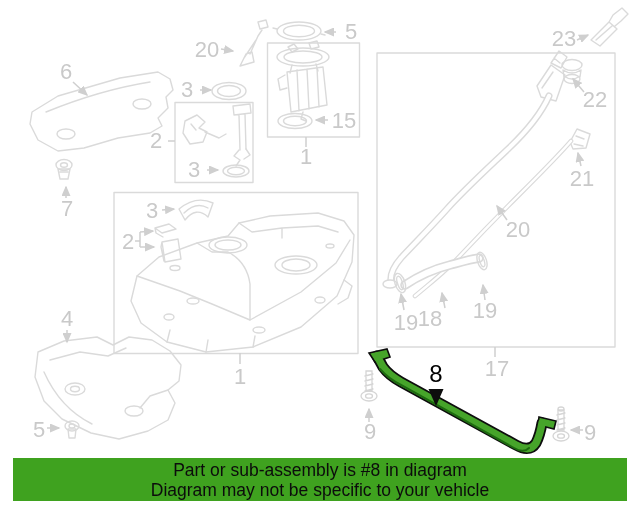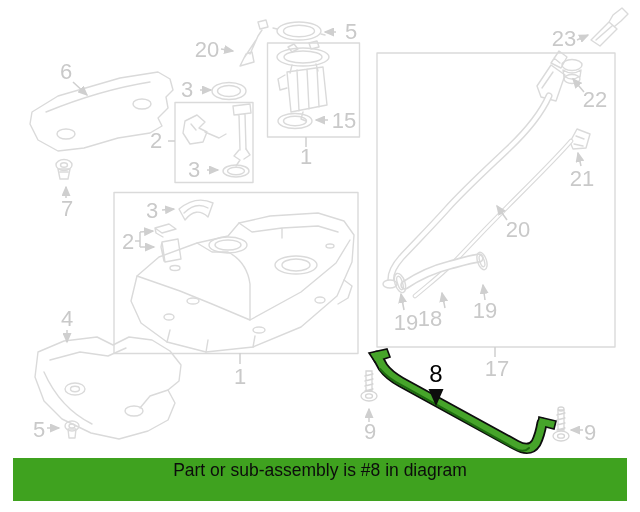--- a/index.html
+++ b/index.html
@@ -232,15 +232,16 @@
 <span class="pl" style="left:406px;top:323px">19</span>
 <span class="pl" style="left:430px;top:319px">18</span>
 <span class="pl" style="left:485px;top:311px">19</span>
 <span class="pl" style="left:497px;top:369px">17</span>
 <span class="pl" style="left:370px;top:432px">9</span>
 <span class="pl" style="left:590px;top:433px">9</span>
 <span class="pl pl-hl" style="left:436px;top:374px">8</span>
 
 <div class="banner">
   <div>Part or sub-assembly is #8 in diagram</div>
+  <div>Diagram may not be specific to your vehicle</div>
 </div>
 
 </div>
 
 </body></html>

